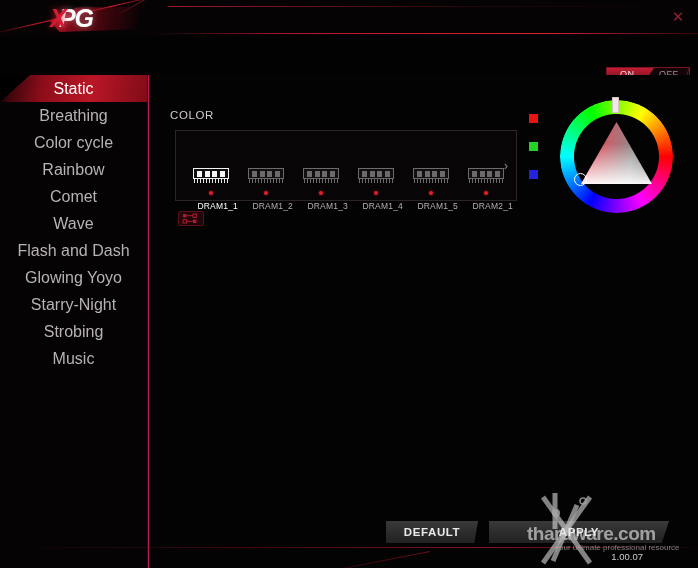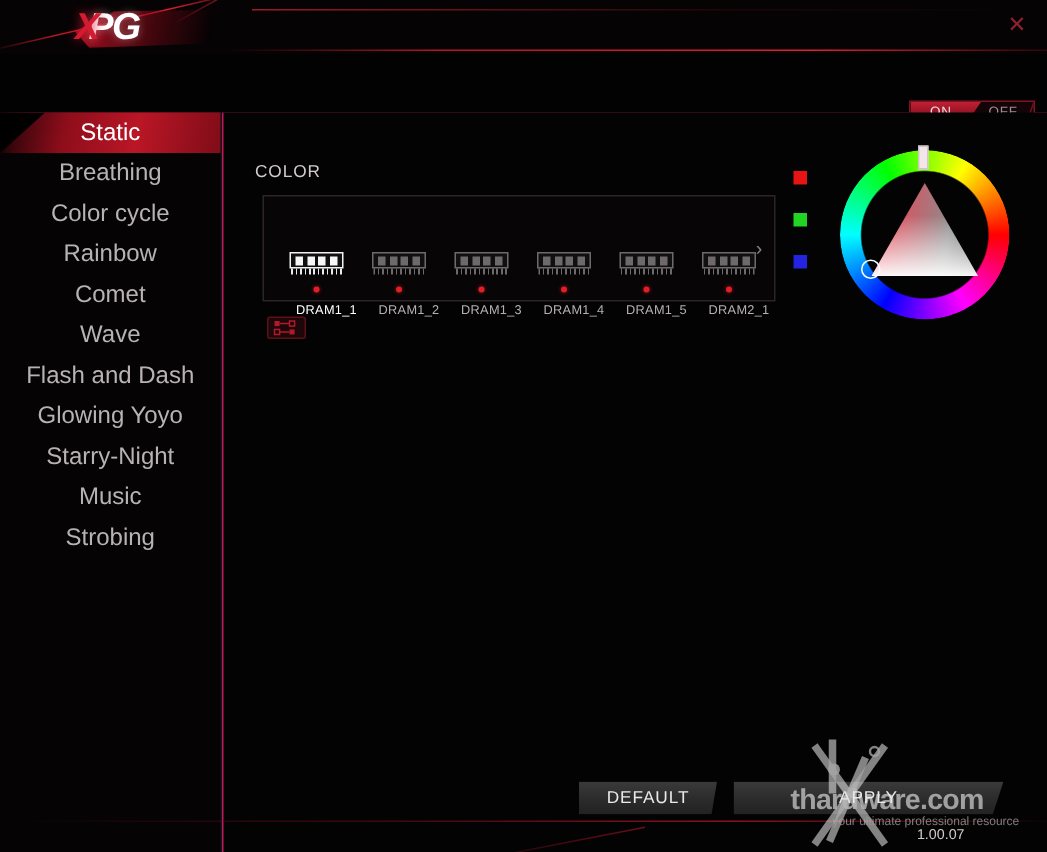--- a/index.html
+++ b/index.html
@@ -286,20 +286,21 @@
     position: absolute;
     height: 22px;
     background: linear-gradient(180deg, #3a3a3a 0%, #2b2b2b 55%, #222222 100%);
     color: #e9e9e9;
     font-size: 11.5px;
     line-height: 22px;
     text-align: center;
     letter-spacing: 0.6px;
     cursor: pointer;
     clip-path: polygon(0 0, 100% 0, 96% 100%, 0 100%);
+    font-weight: bold;
   }
   #btn-default { left: 386px; top: 521px; width: 92px; }
   #btn-apply   { left: 489px; top: 521px; width: 180px; }
 
   #version {
     position: absolute; right: 55px; bottom: 6px;
     font-size: 9.5px; color: #d0caca;
   }
 
   
@@ -377,24 +378,24 @@
     <div class="side-item">
       <span>Flash and Dash</span>
     </div>
     <div class="side-item">
       <span>Glowing Yoyo</span>
     </div>
     <div class="side-item">
       <span>Starry-Night</span>
     </div>
     <div class="side-item">
+      <span>Strobing</span>
+    </div>
+    <div class="side-item">
       <span>Music</span>
-    </div>
-    <div class="side-item">
-      <span>Strobing</span>
     </div>
   </div>
 
   <div id="main">
 
     <div id="color-label">COLOR</div>
 
     <div id="device-panel">
 
       <div class="dram-cell selected" style="left:8px">

